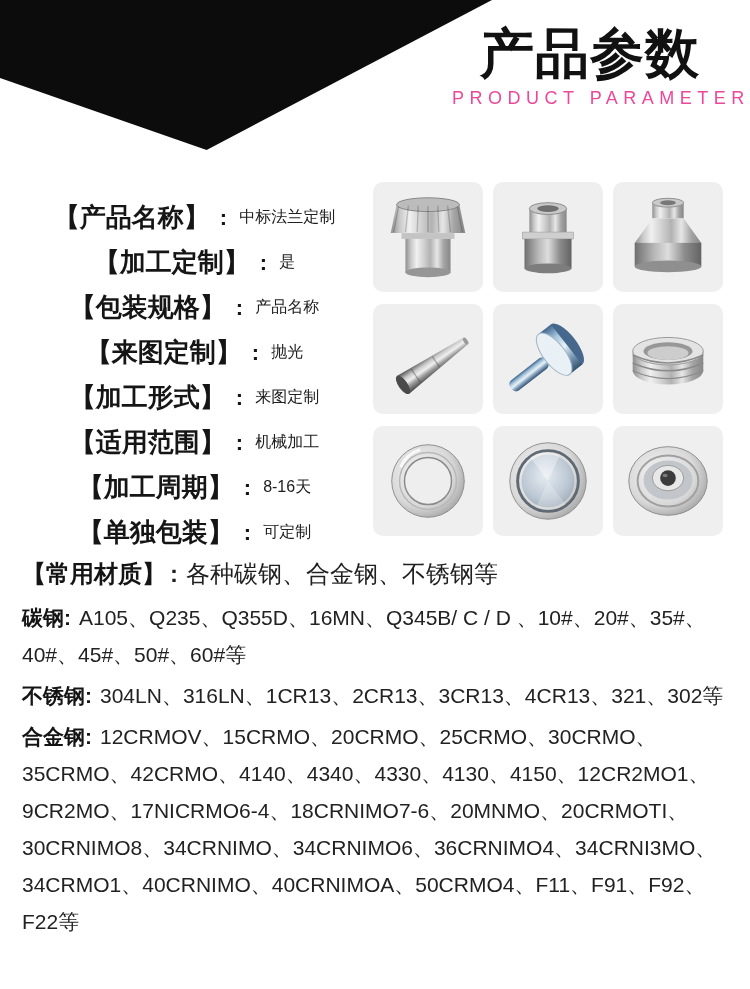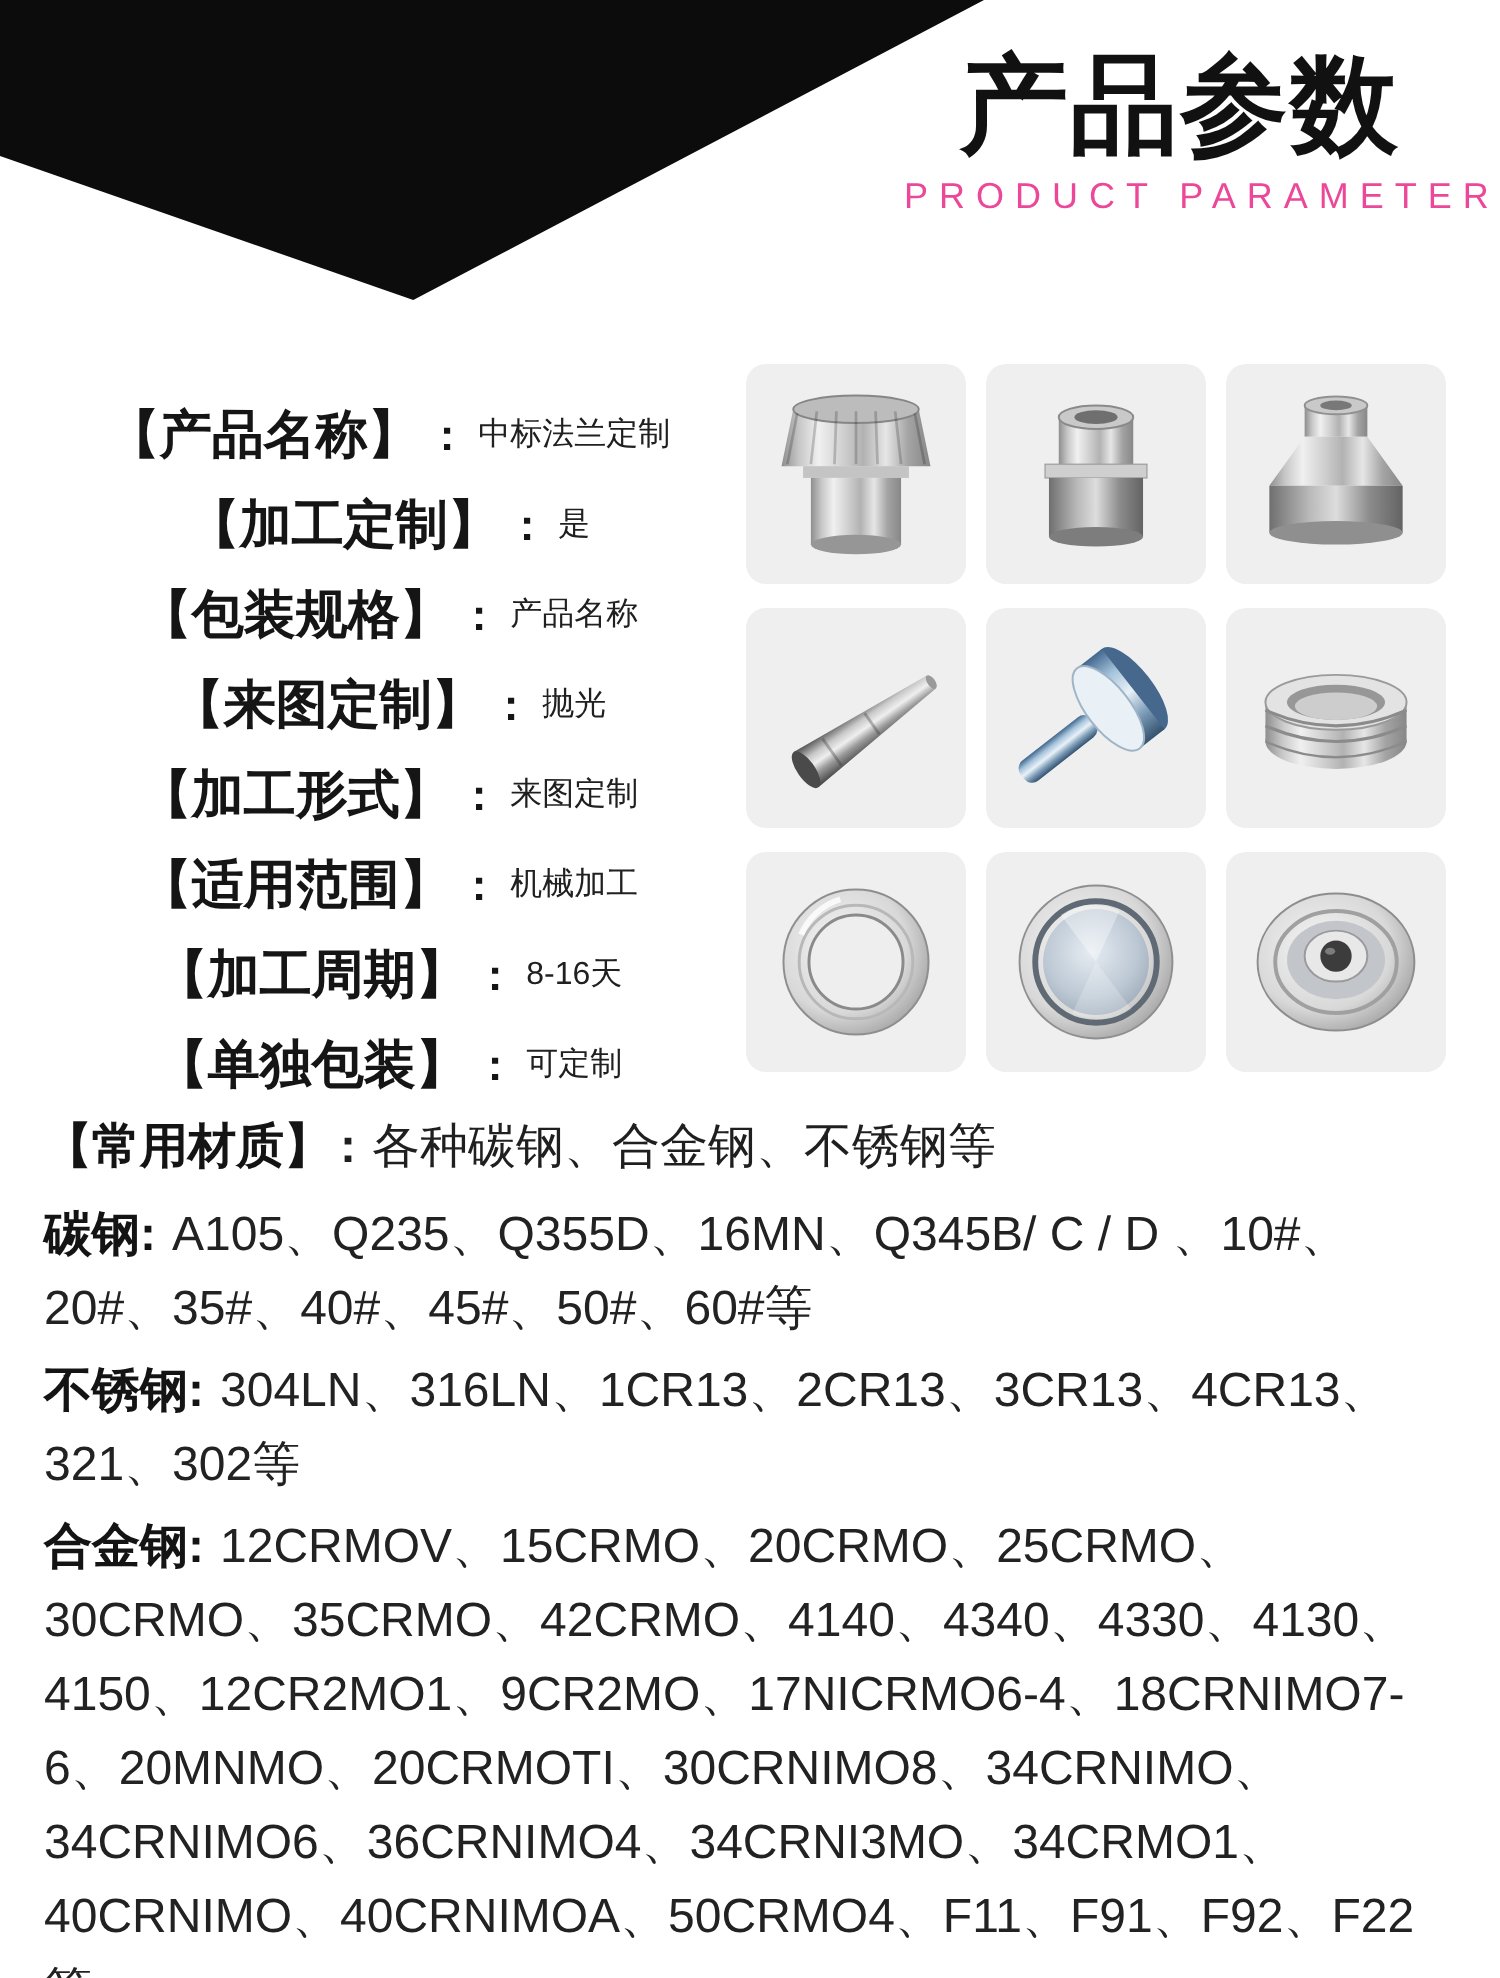--- a/index.html
+++ b/index.html
@@ -23,21 +23,21 @@
     position:absolute;top:182px;left:373px;
     display:grid;grid-template-columns:repeat(3,110px);grid-auto-rows:110px;
     column-gap:10px;row-gap:12px;
   }
   .cell{background:#efeff0;border-radius:10px;display:flex;align-items:center;justify-content:center;}
   .cell svg{width:98px;height:98px;}
   .materials{position:absolute;top:558px;left:22px;width:708px;}
   .mcommon{font-size:24px;line-height:32px;margin-bottom:9px;}
   .mlabel{font-weight:700;color:#141414;margin-top:27px;}
   .mcolon{font-weight:700;margin:0 8px 0 4px;}
-  .mgroup{margin:0 0 4px 0;font-size:24px;line-height:37px;color:#222;}
+  .mgroup{margin:0 0 4px 0;font-size:21px;line-height:37px;color:#222;}
   .glabel{font-weight:700;color:#141414;margin-right:8px;}
   .defs{position:absolute;width:0;height:0;}
 </style>
 </head>
 <body>
 
 <svg class="defs" aria-hidden="true">
   <defs>
     <linearGradient id="gm" x1="0" y1="0" x2="1" y2="0">
       <stop offset="0" stop-color="#8e8e8e"></stop>

